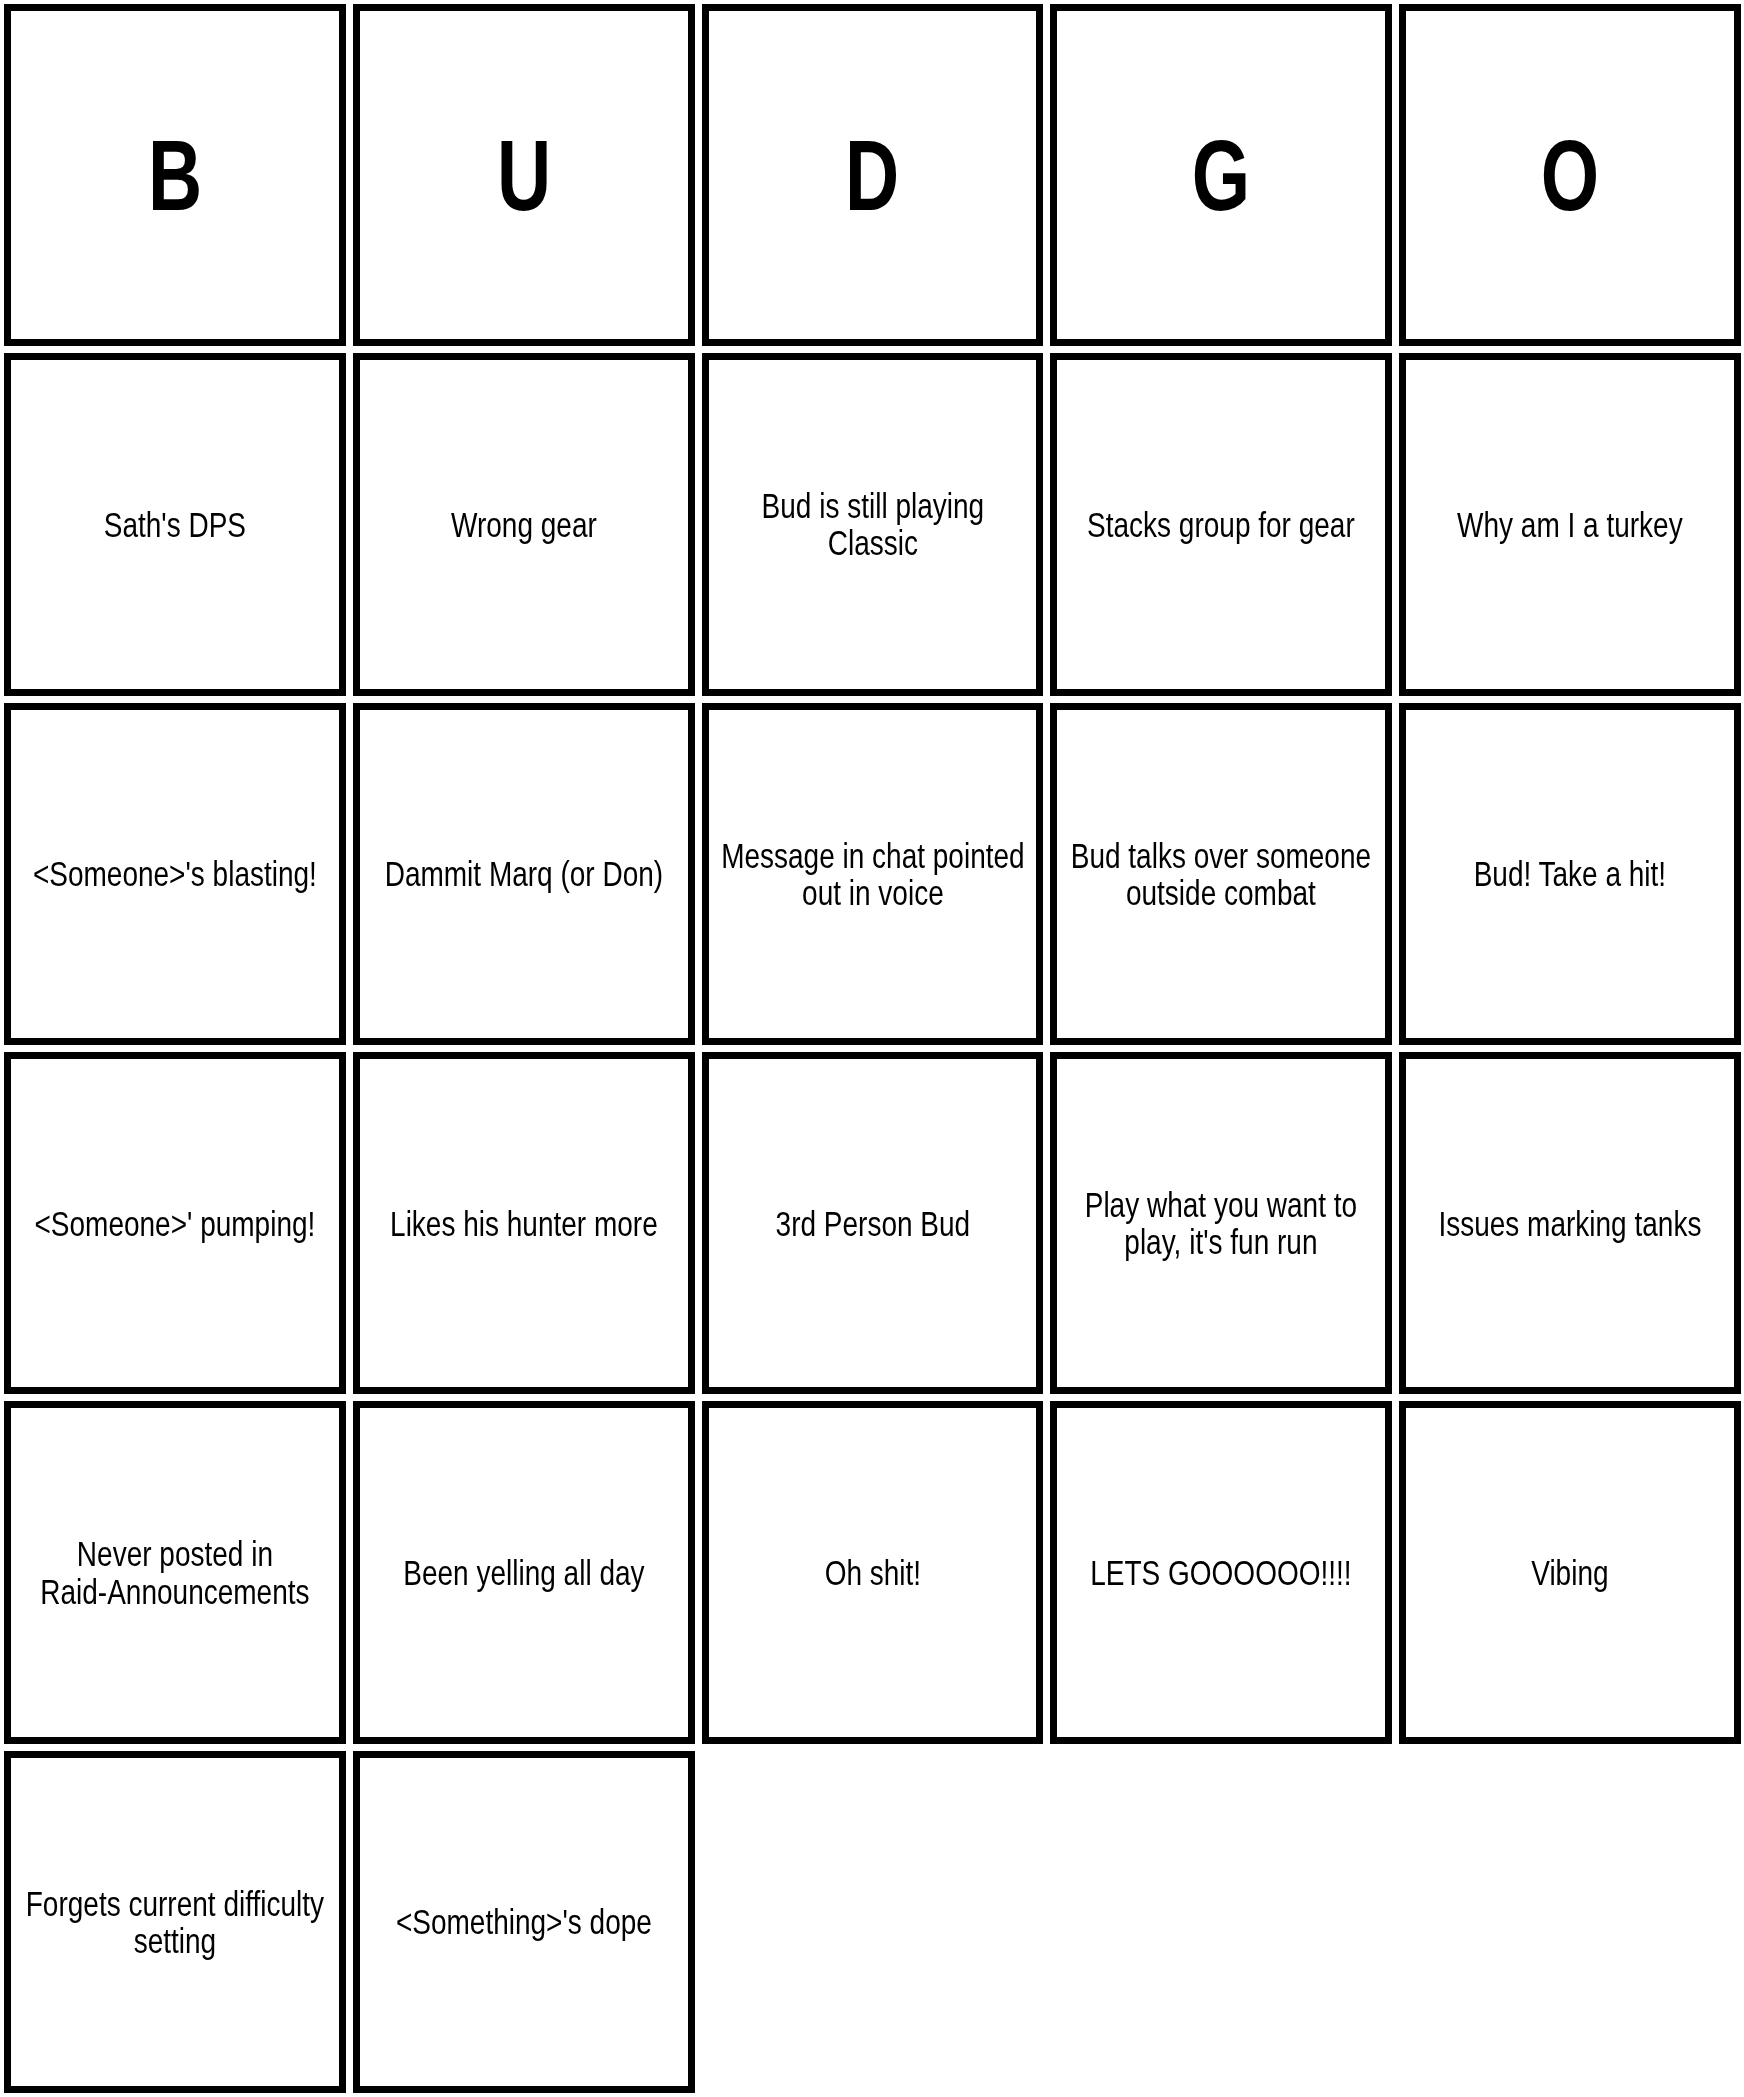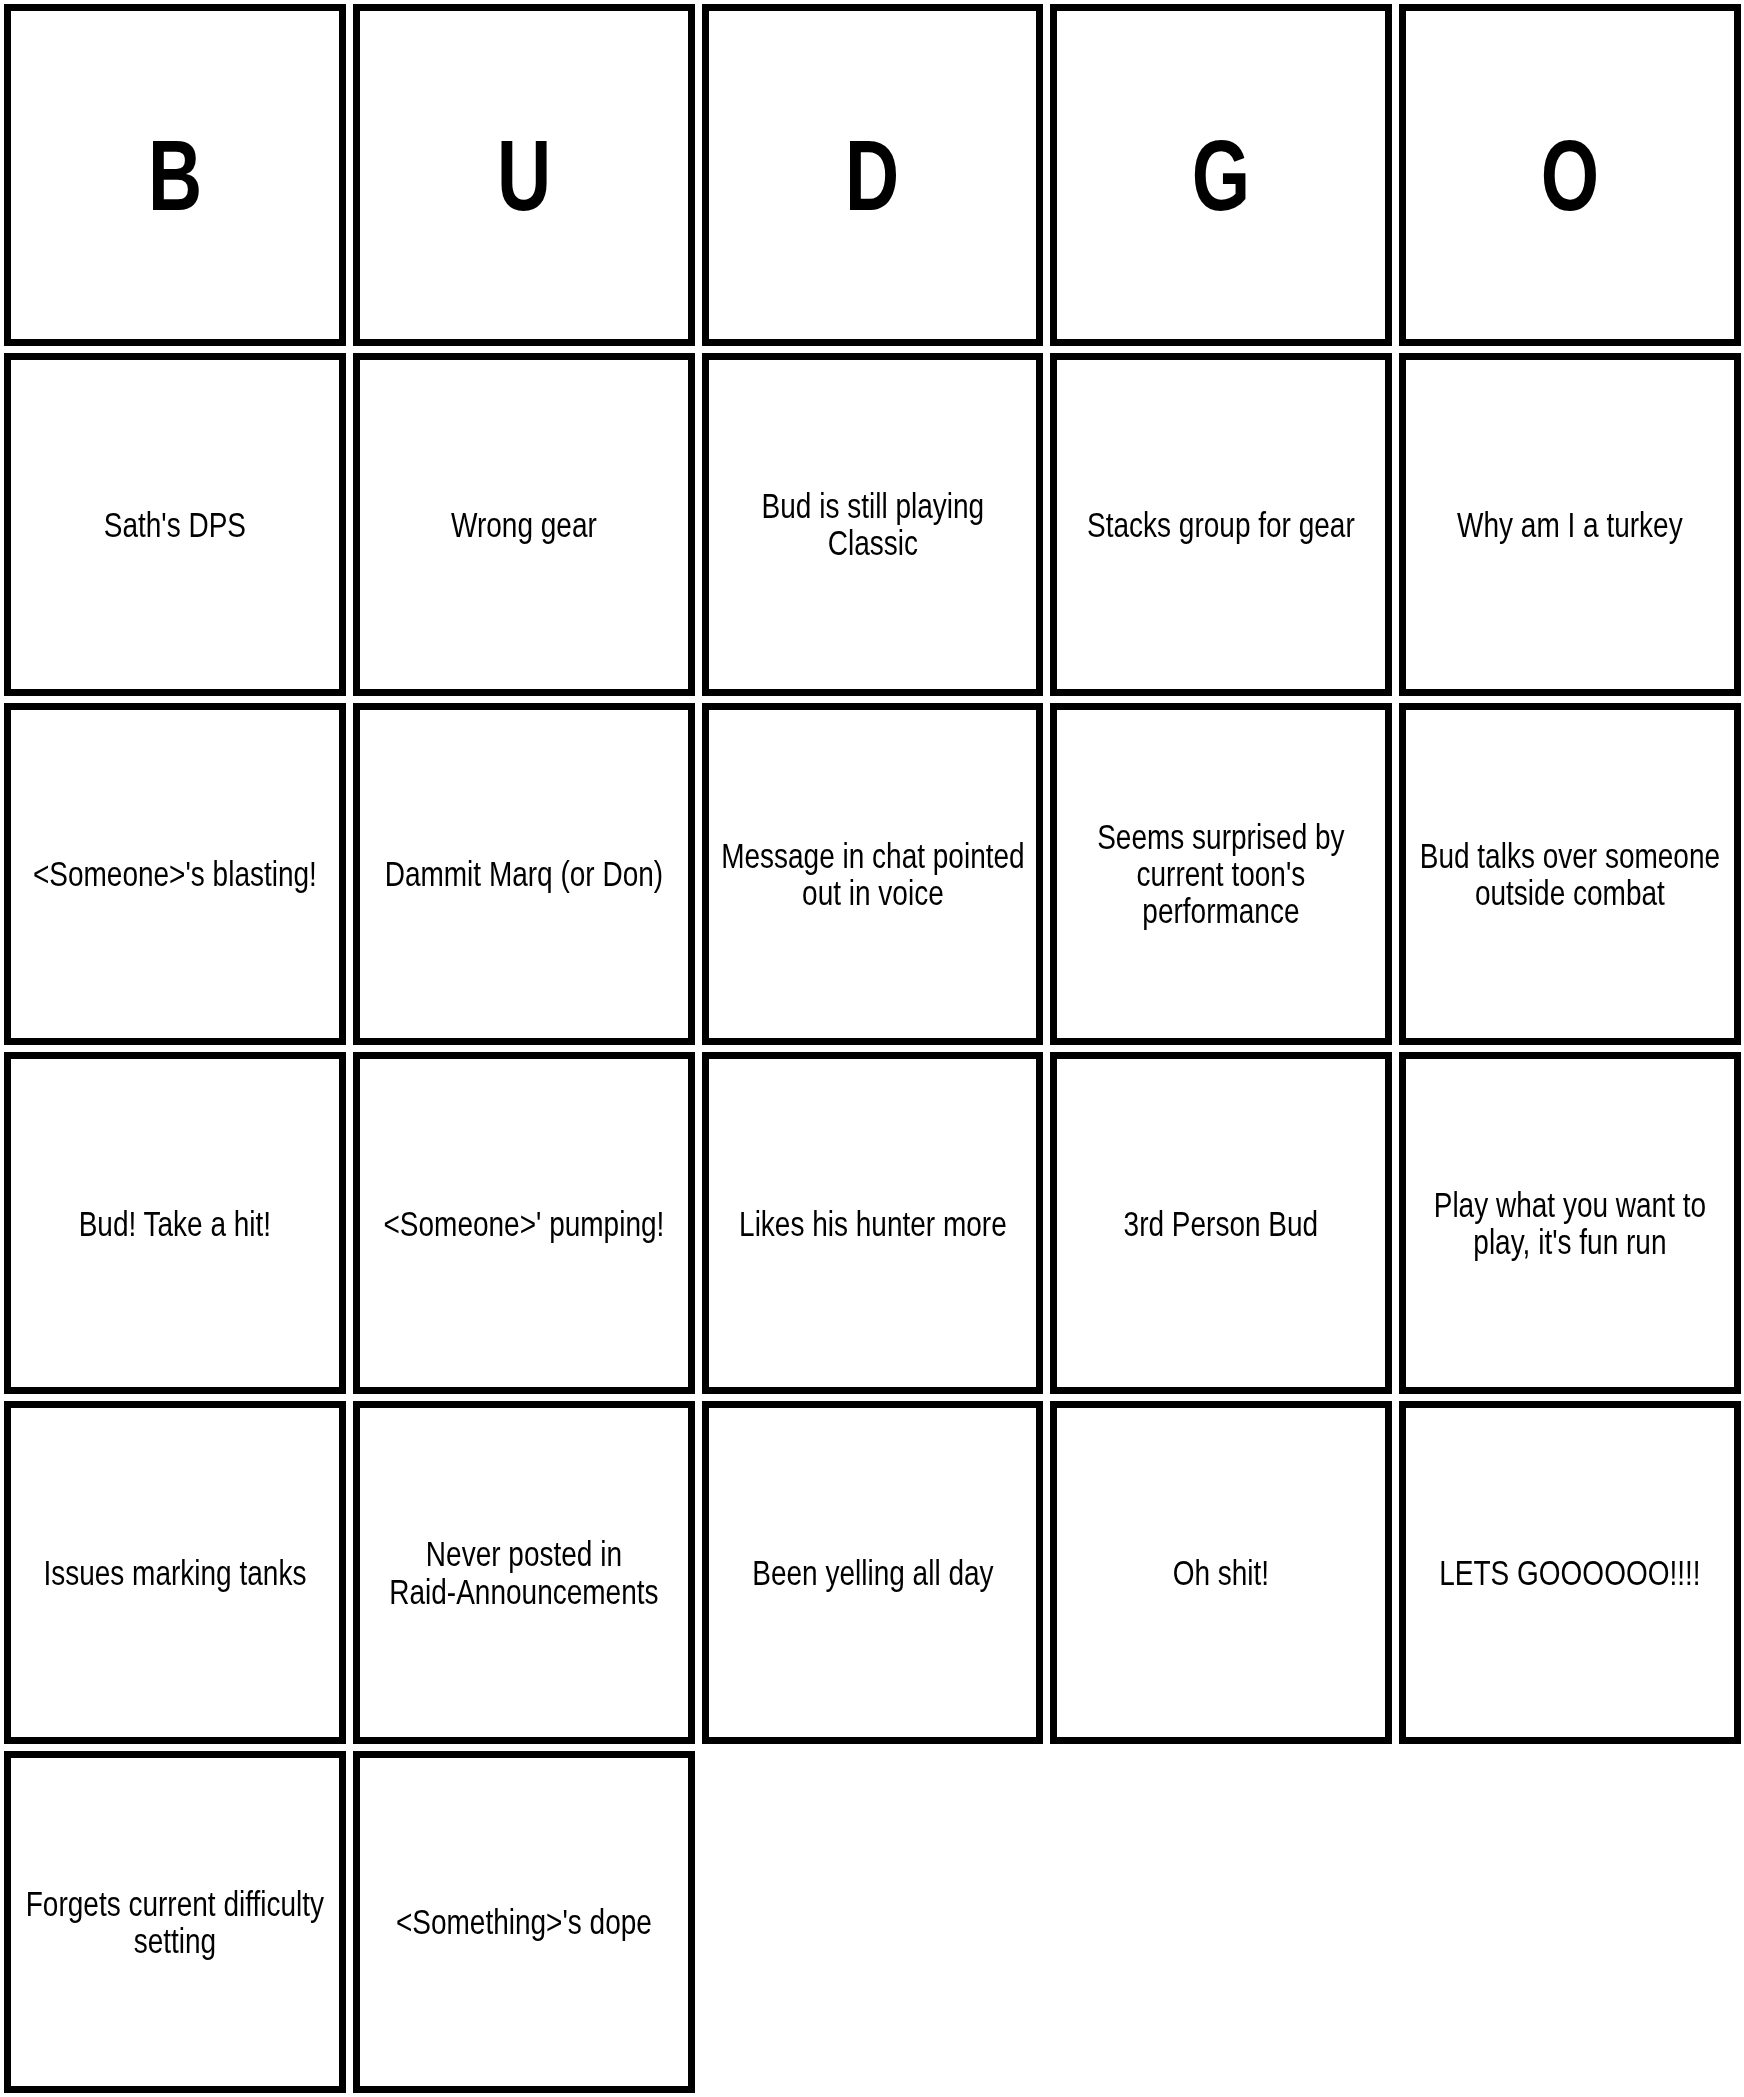--- a/index.html
+++ b/index.html
@@ -91,25 +91,20 @@
   <div class="cell">
     <div class="cell-text">&lt;Someone&gt;'s blasting!</div>
   </div>
   <div class="cell">
     <div class="cell-text">Dammit Marq (or Don)</div>
   </div>
   <div class="cell">
     <div class="cell-text">Message in chat pointed
 out in voice</div>
   </div>
-  <div class="cell">
-    <div class="cell-text">Seems surprised by
-current toon's
-performance</div>
-  </div>
 
   <div class="cell">
     <div class="cell-text">Bud talks over someone
 outside combat</div>
   </div>
   <div class="cell">
     <div class="cell-text">Bud! Take a hit!</div>
   </div>
   <div class="cell">
     <div class="cell-text">&lt;Someone&gt;' pumping!</div>
@@ -136,20 +131,23 @@
     <div class="cell-text">Been yelling all day</div>
   </div>
 
   <div class="cell">
     <div class="cell-text">Oh shit!</div>
   </div>
   <div class="cell">
     <div class="cell-text">LETS GOOOOOO!!!!</div>
   </div>
   <div class="cell">
+    <div class="cell-text">Vibing</div>
+  </div>
+  <div class="cell">
     <div class="cell-text">Forgets current difficulty
 setting</div>
   </div>
   <div class="cell">
     <div class="cell-text">&lt;Something&gt;'s dope</div>
   </div>
 
 </div>
 
 

